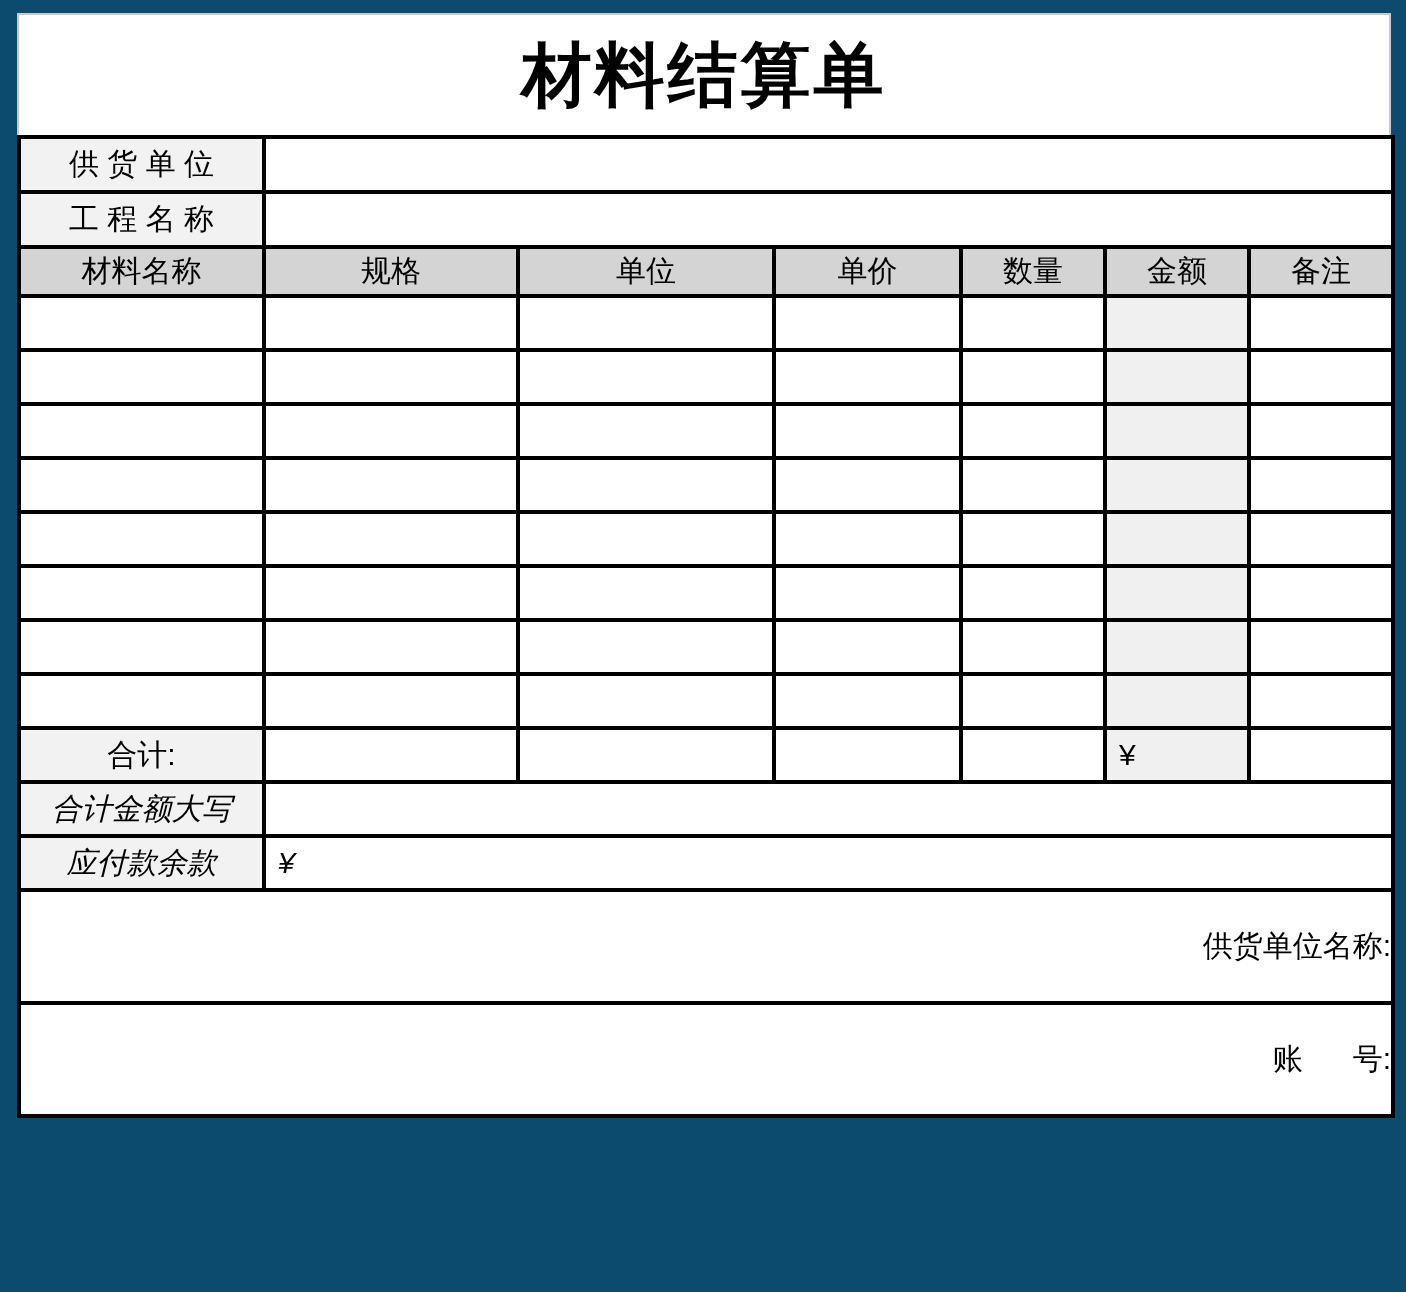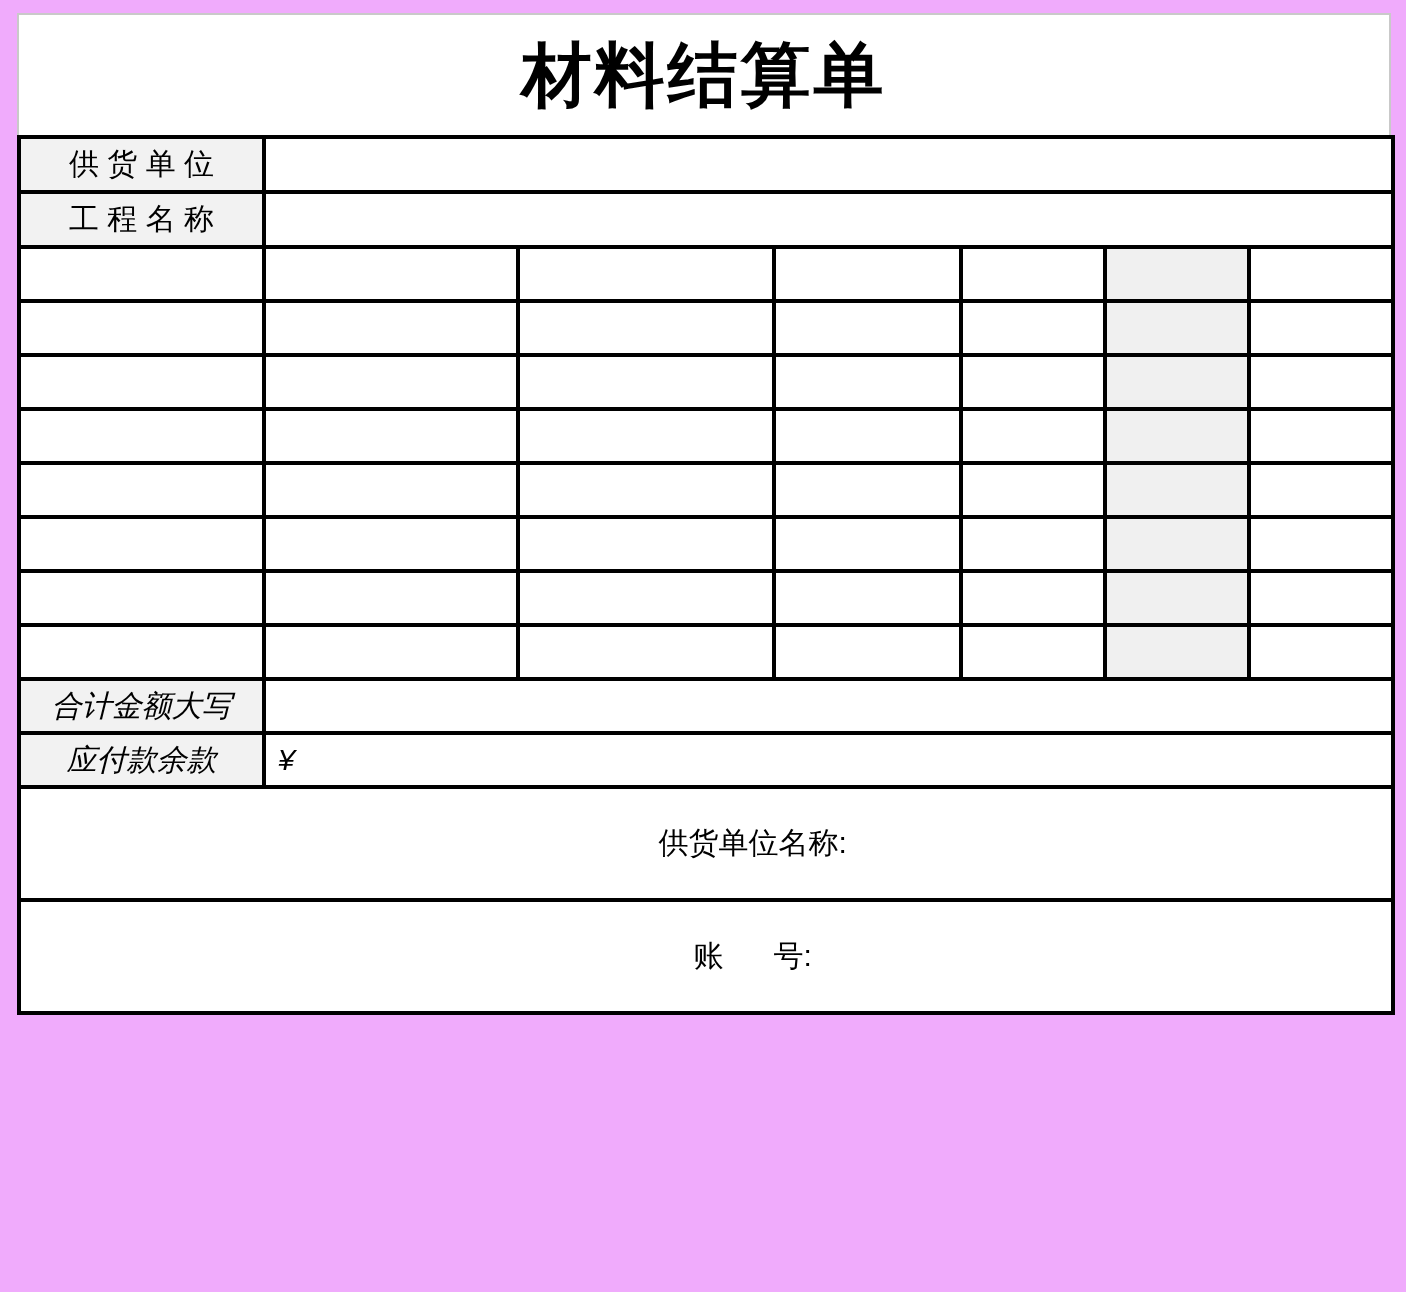--- a/index.html
+++ b/index.html
@@ -3,21 +3,21 @@
 <meta charset="utf-8">
 <style>
   * { margin: 0; padding: 0; box-sizing: border-box; }
   html, body { background: #ffffff; }
   body {
     width: 1406px; height: 1292px;
     font-family: "Liberation Sans", sans-serif;
     color: #000000;
     position: relative;
   }
-  .sheet { position: absolute; left: 0; top: 0; width: 1406px; height: 1292px; background: #f0abfc; }
+  .sheet { position: absolute; left: 0; top: 0; width: 1406px; height: 1292px; background: #0c4a6e; }
 
   .title-box {
     position: absolute; left: 17px; top: 13px;
     width: 1374px; height: 122px;
     background: #ffffff;
     border: 2px solid #c9c9c9;
     border-bottom: none;
     display: flex; align-items: center; justify-content: center;
   }
   .page-title {
@@ -52,21 +52,21 @@
     white-space: pre;
   }
   tr.header-row th {
     background: #d4d4d4;
     text-align: center;
   }
   .amount { background: #f0f0f0; }
   .cur { text-align: left; padding-left: 12px; }
   .val { background: #ffffff; }
   .fullrow {
-    text-align: center;
+    text-align: right;
     padding-left: 10px;
     white-space: pre;
     background: #ffffff;
   }
 </style>
 </head>
 <body>
 
 <div class="sheet">
 
@@ -88,20 +88,29 @@
     <tbody>
       <tr class="info-row">
         <td class="lab">供 货 单 位</td>
         <td class="val" colspan="6"></td>
       </tr>
       <tr class="info-row">
         <td class="lab">工 程 名 称</td>
         <td class="val" colspan="6"></td>
       </tr>
 
+      <tr class="header-row">
+        <th>材料名称</th>
+        <th>规格</th>
+        <th>单位</th>
+        <th>单价</th>
+        <th>数量</th>
+        <th>金额</th>
+        <th>备注</th>
+      </tr>
     </tbody>
 
     <tbody id="body-rows">
         <tr class="body-row">
           <td class="val"></td>
           <td class="val"></td>
           <td class="val"></td>
           <td class="val"></td>
           <td class="val"></td>
           <td class="amount"></td>
@@ -166,20 +175,29 @@
           <td class="val"></td>
           <td class="val"></td>
           <td class="val"></td>
           <td class="val"></td>
           <td class="amount"></td>
           <td class="val"></td>
         </tr>
       </tbody>
 
     <tbody>
+      <tr class="total-row">
+        <td class="lab">合计:</td>
+        <td class="val"></td>
+        <td class="val"></td>
+        <td class="val"></td>
+        <td class="val"></td>
+        <td class="amount cur">¥</td>
+        <td class="val"></td>
+      </tr>
 
       <tr class="summary-row">
         <td class="lab">合计金额大写</td>
         <td class="val cur" colspan="6"></td>
       </tr>
       <tr class="summary-row">
         <td class="lab">应付款余款</td>
         <td class="val cur" colspan="6">¥</td>
       </tr>
 

